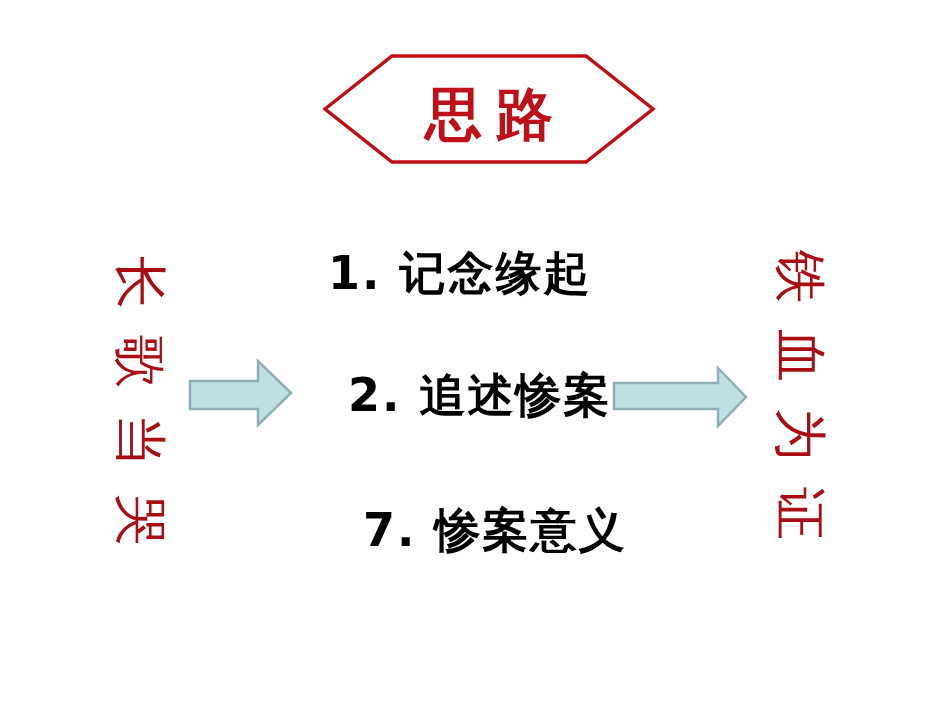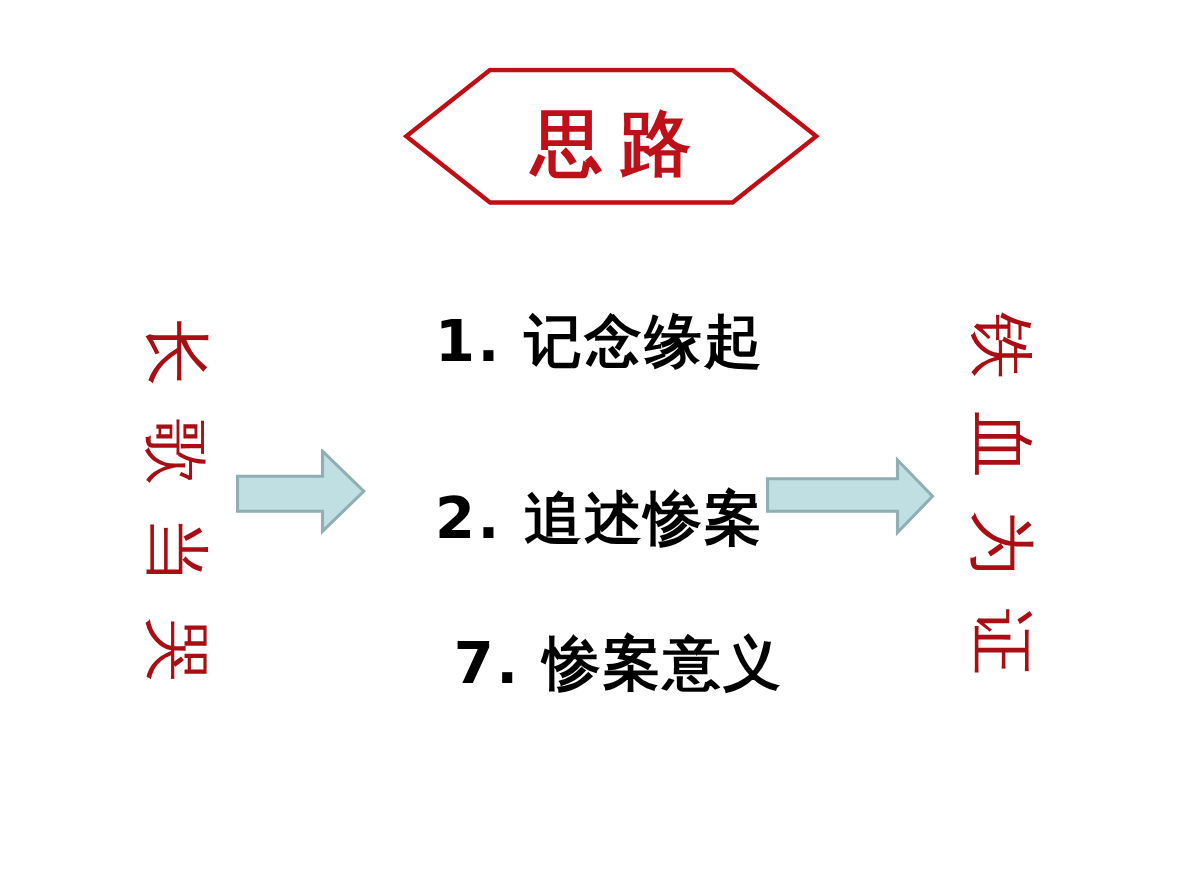--- a/index.html
+++ b/index.html
@@ -60,22 +60,22 @@
   .item {
     position: absolute;
     font-family: "DejaVu Sans", "Liberation Sans", sans-serif;
     font-weight: 700;
     font-size: 46px;
     line-height: 46px;
     letter-spacing: 2px;
     color: #000000;
     white-space: nowrap;
   }
-  .item-1 { left: 348px; top: 250px; }
-  .item-2 { left: 348px; top: 372px; margin-top: 19px; }
+  .item-1 { left: 328px; top: 250px; }
+  .item-2 { left: 348px; top: 372px; }
   .item-3 { left: 363px; top: 507px; }
 
   
   .arrow-svg { position: absolute; }
   .arrow-left  { left: 188px; top: 359px; }
   .arrow-right { left: 612px; top: 364px; }
 </style>
 </head>
 <body>
 

